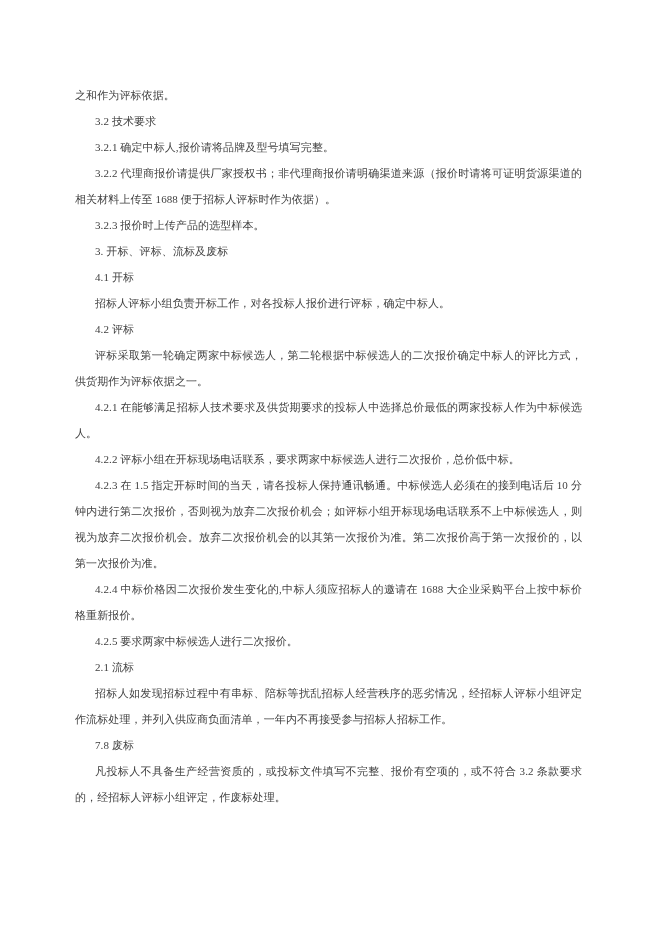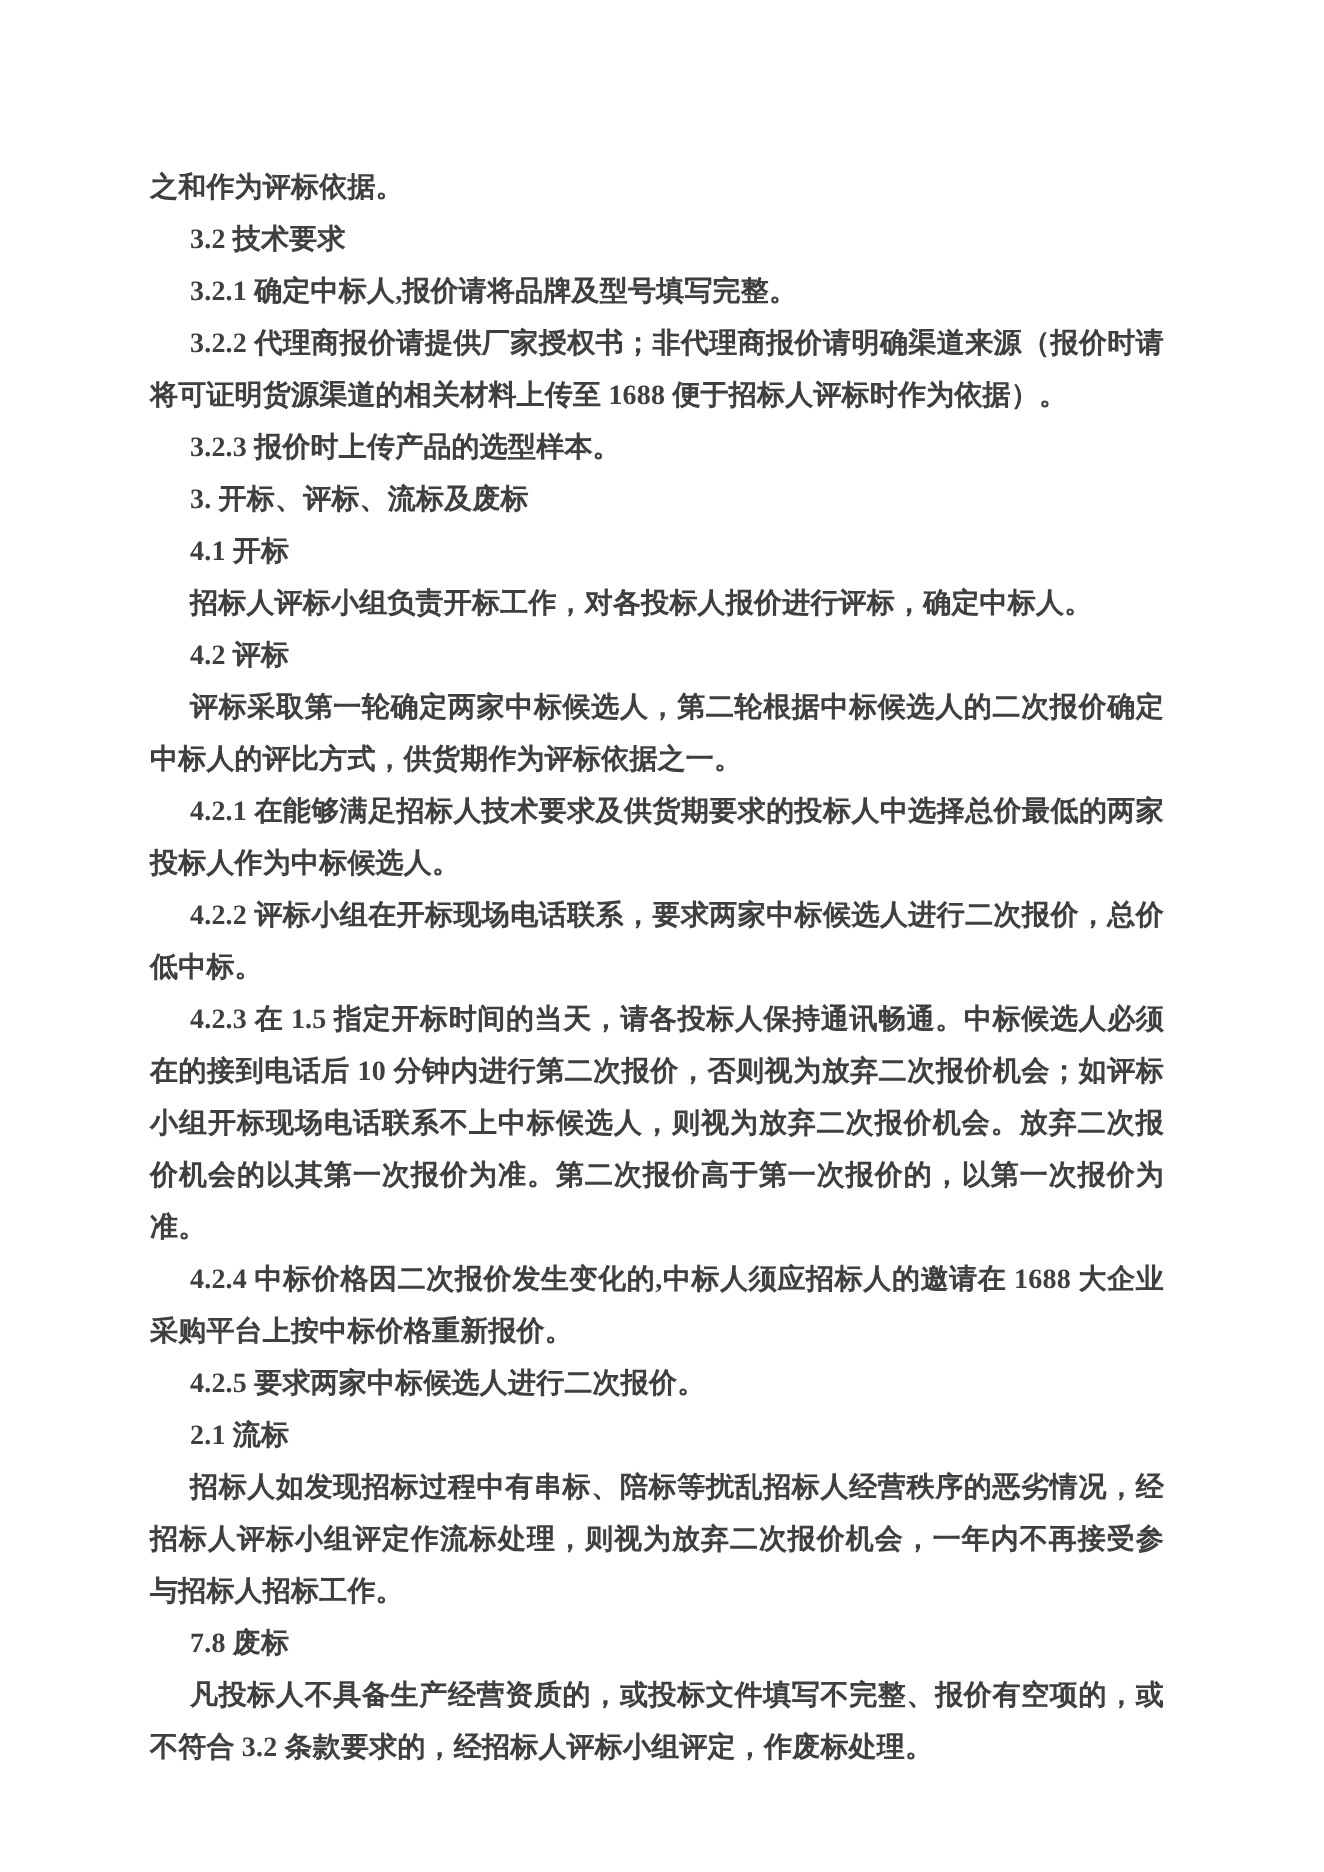--- a/index.html
+++ b/index.html
@@ -17,28 +17,27 @@
   }
   .doc-content {
     position: absolute;
     left: 75px;
     top: 82px;
     width: 507px;
   }
   .doc-content p {
     margin: 0;
     padding: 0;
-    font-size: 14px;
+    font-size: 11px;
     line-height: 26px;
     color: #3f3f3f;
     text-align: justify;
     text-justify: inter-ideograph;
     word-break: break-all;
     letter-spacing: 0.1px;
-    font-weight: bold;
   }
   .doc-content p.indent {
     text-indent: 20px;
   }
   .doc-content p.no-indent {
     text-indent: 0;
   }
 </style>
 </head>
 <body>
@@ -54,17 +53,17 @@
     <p class="indent">4.1 开标</p>
     <p class="indent">招标人评标小组负责开标工作，对各投标人报价进行评标，确定中标人。</p>
     <p class="indent">4.2 评标</p>
     <p class="indent">评标采取第一轮确定两家中标候选人，第二轮根据中标候选人的二次报价确定中标人的评比方式，供货期作为评标依据之一。</p>
     <p class="indent">4.2.1 在能够满足招标人技术要求及供货期要求的投标人中选择总价最低的两家投标人作为中标候选人。</p>
     <p class="indent">4.2.2 评标小组在开标现场电话联系，要求两家中标候选人进行二次报价，总价低中标。</p>
     <p class="indent">4.2.3 在 1.5 指定开标时间的当天，请各投标人保持通讯畅通。中标候选人必须在的接到电话后 10 分钟内进行第二次报价，否则视为放弃二次报价机会；如评标小组开标现场电话联系不上中标候选人，则视为放弃二次报价机会。放弃二次报价机会的以其第一次报价为准。第二次报价高于第一次报价的，以第一次报价为准。</p>
     <p class="indent">4.2.4 中标价格因二次报价发生变化的,中标人须应招标人的邀请在 1688 大企业采购平台上按中标价格重新报价。</p>
     <p class="indent">4.2.5 要求两家中标候选人进行二次报价。</p>
     <p class="indent">2.1 流标</p>
-    <p class="indent">招标人如发现招标过程中有串标、陪标等扰乱招标人经营秩序的恶劣情况，经招标人评标小组评定作流标处理，则视为放弃二次报价机会，一年内不再接受参与招标人招标工作。</p>
+    <p class="indent">招标人如发现招标过程中有串标、陪标等扰乱招标人经营秩序的恶劣情况，经招标人评标小组评定作流标处理，并列入供应商负面清单，一年内不再接受参与招标人招标工作。</p>
     <p class="indent">7.8 废标</p>
     <p class="indent">凡投标人不具备生产经营资质的，或投标文件填写不完整、报价有空项的，或不符合 3.2 条款要求的，经招标人评标小组评定，作废标处理。</p>
   </div>
 </div>
 
 </body></html>

